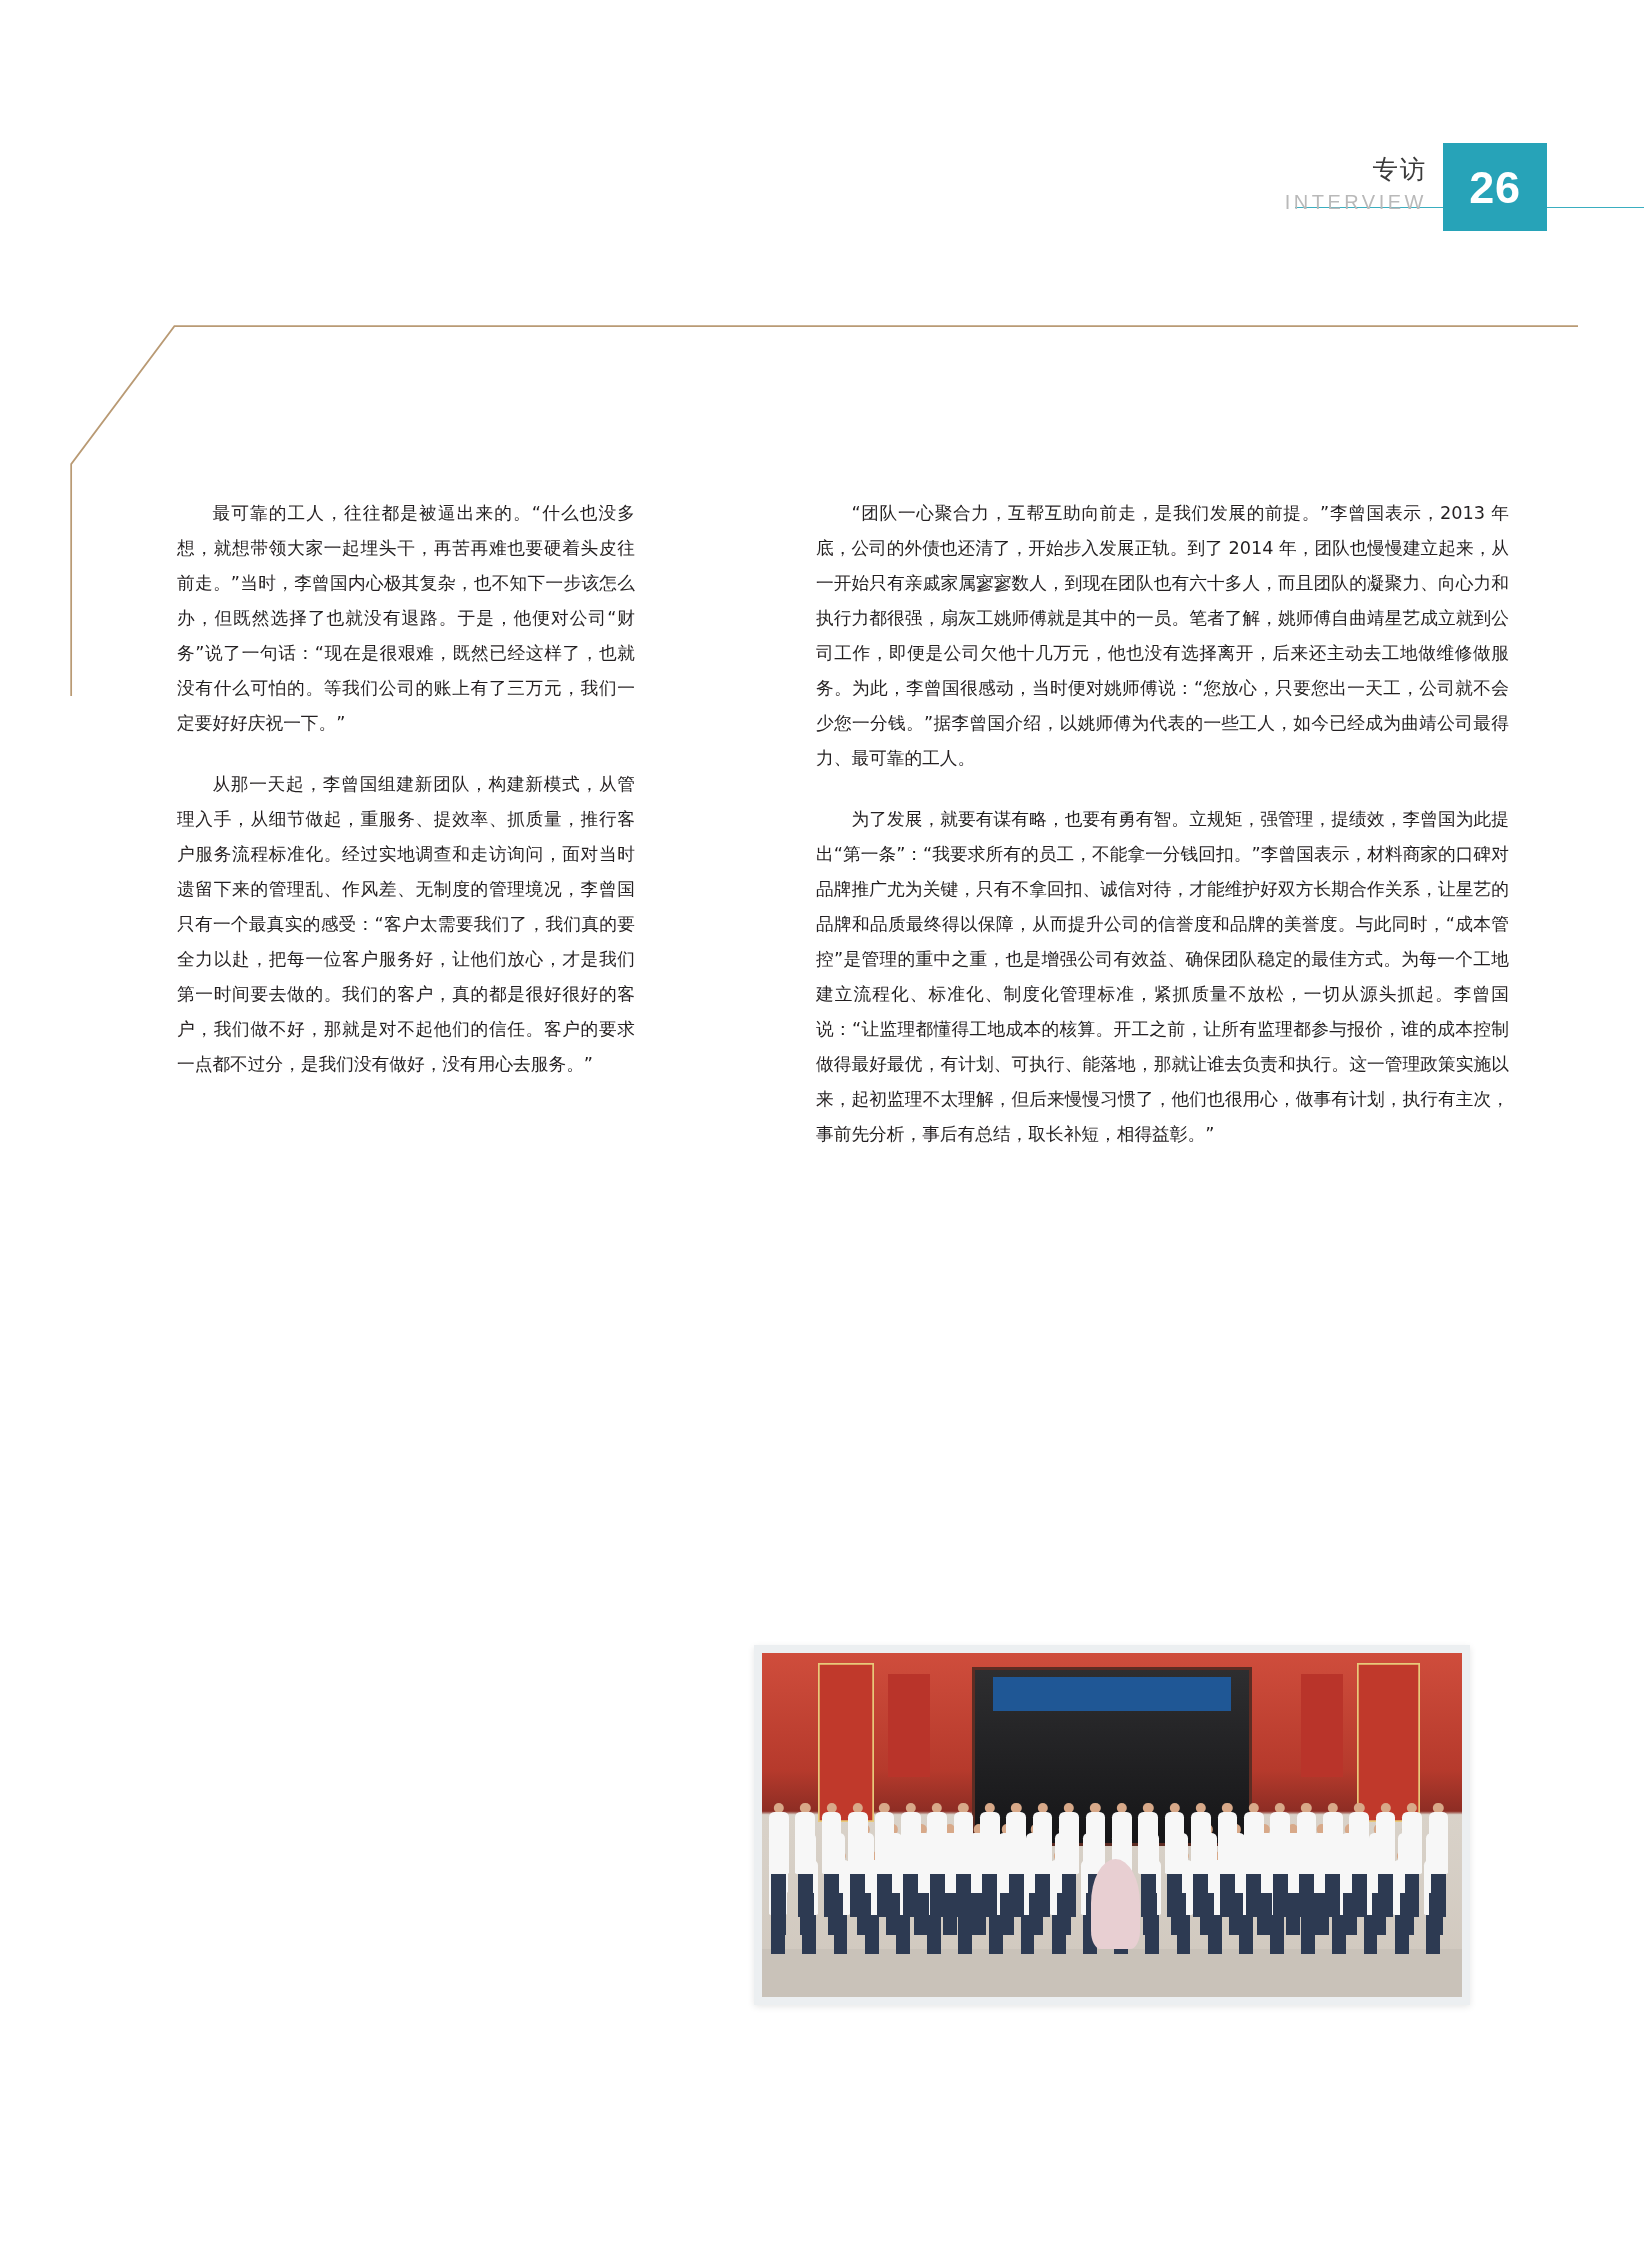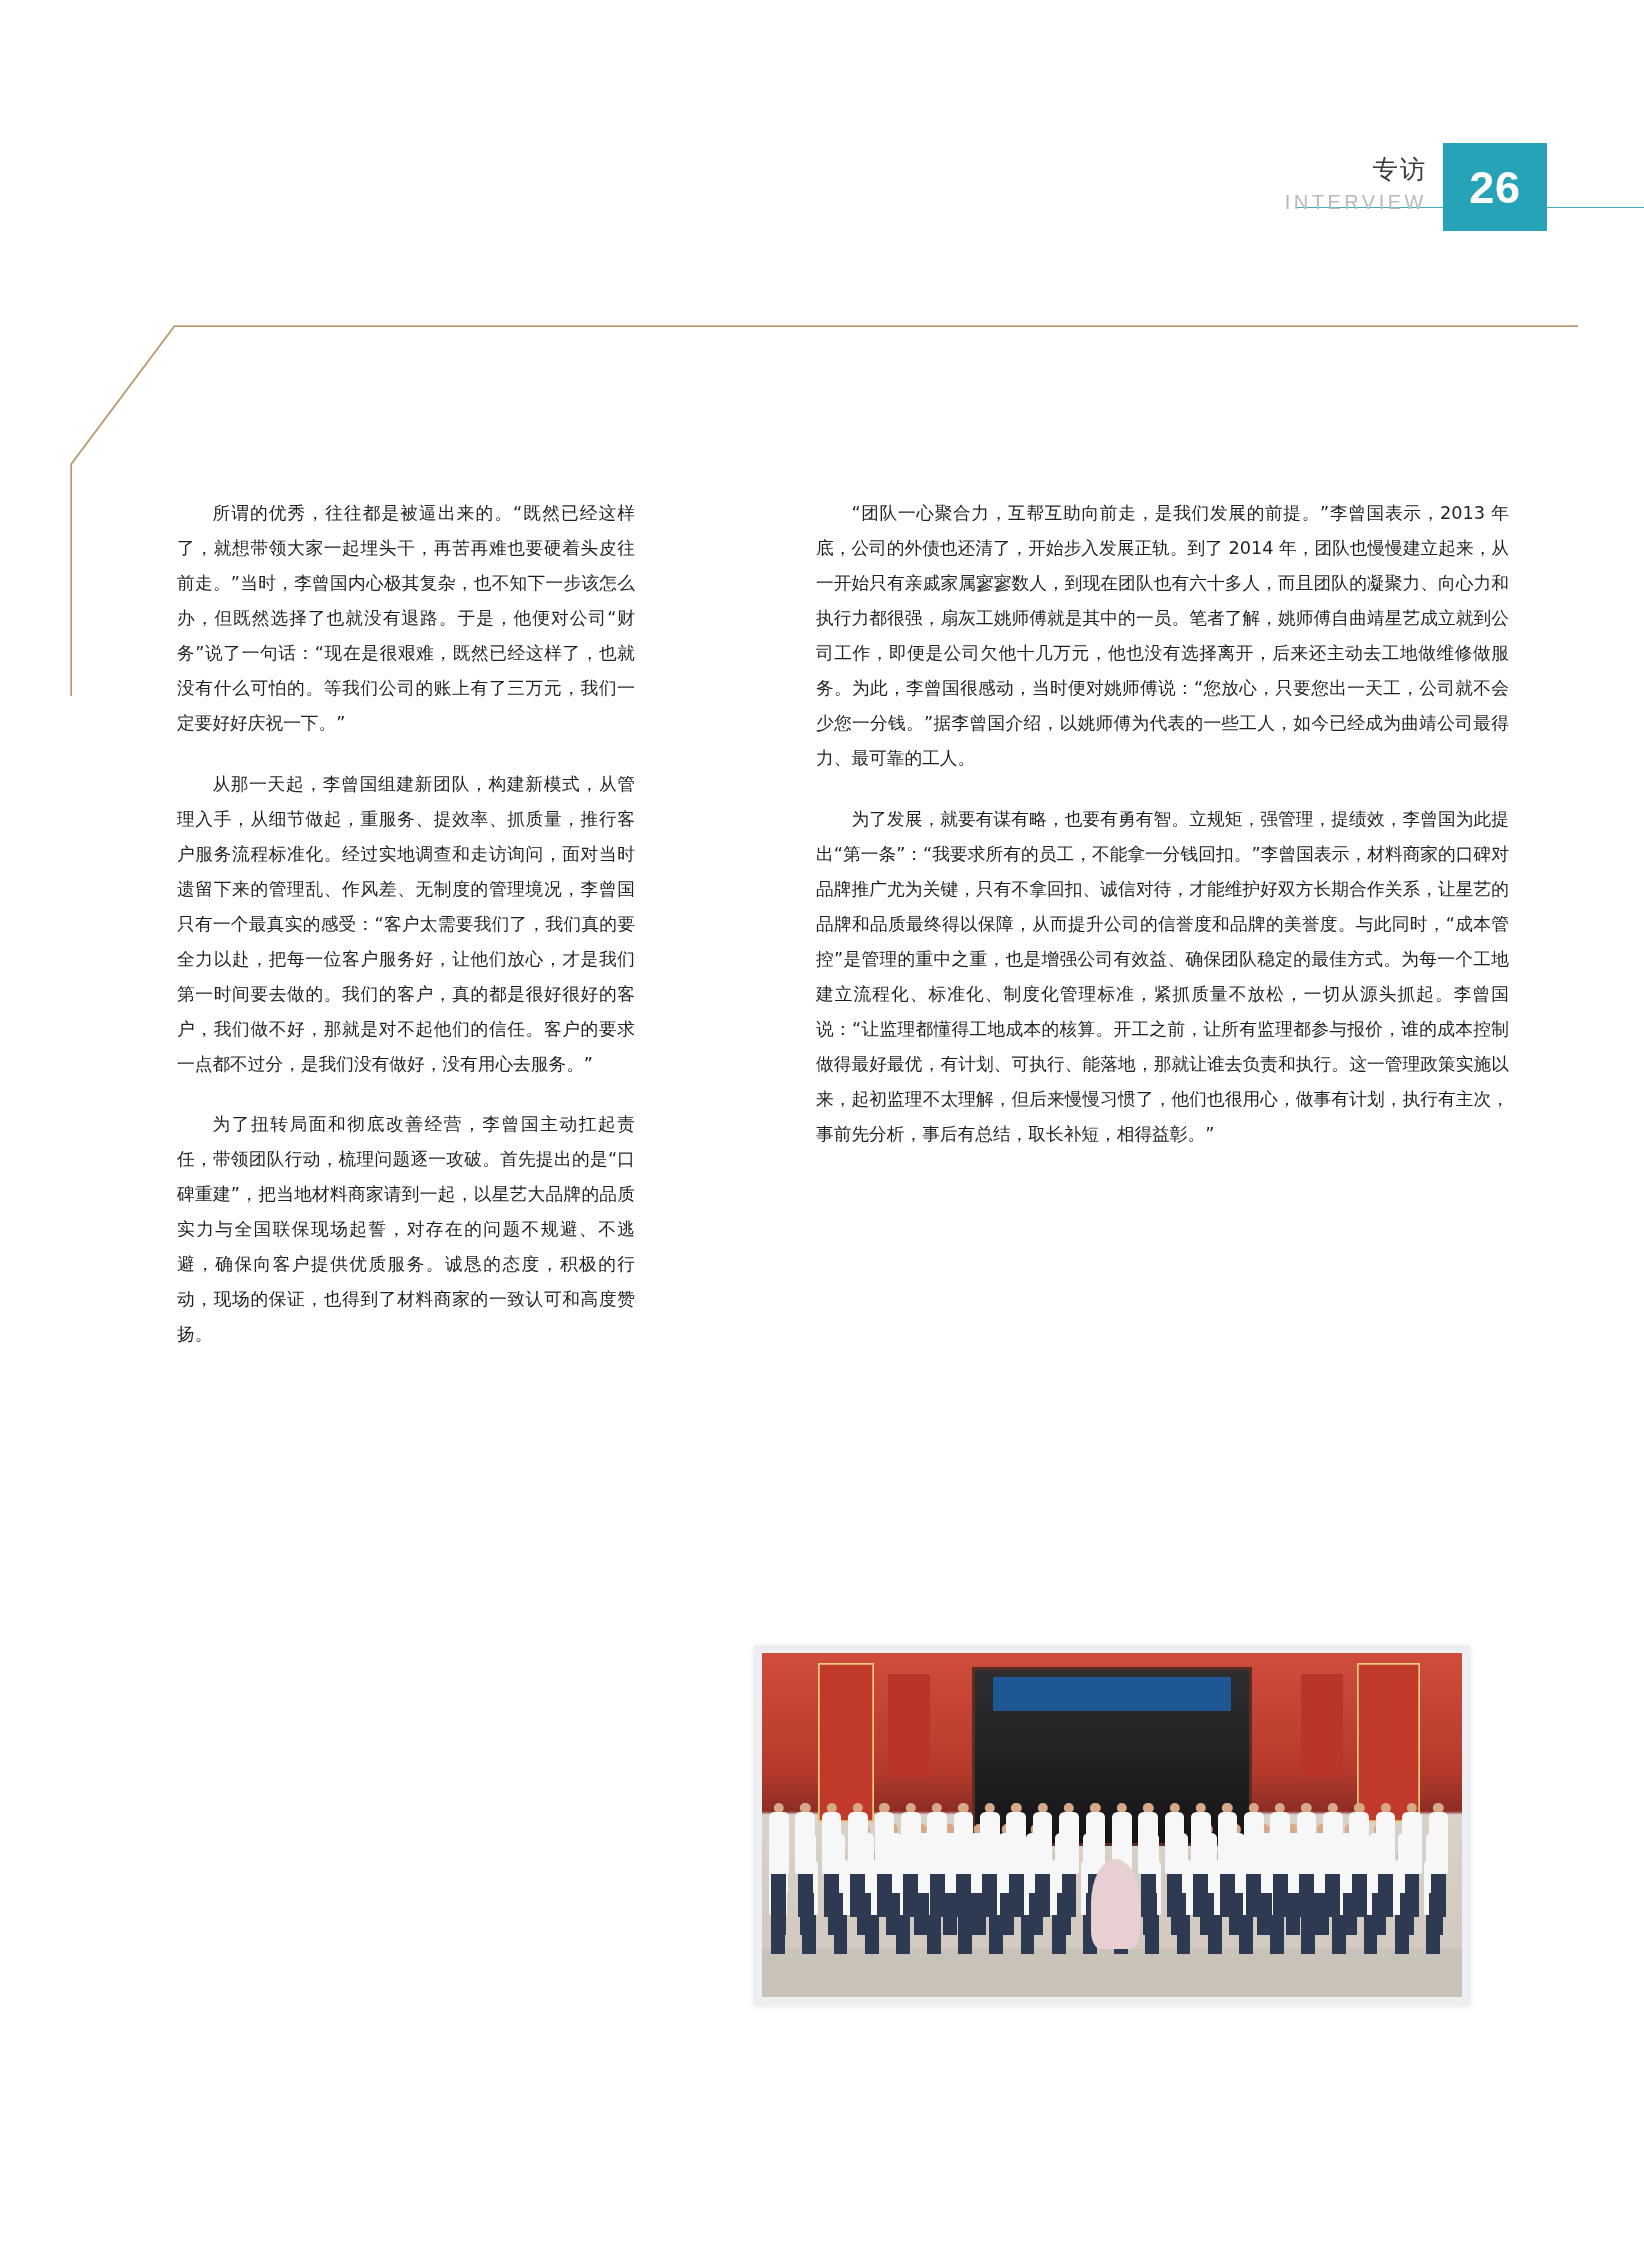--- a/index.html
+++ b/index.html
@@ -185,23 +185,22 @@
   <div class="header-block">
     <span>26</span>
   </div>
 </div>
 
 <svg class="corner" viewBox="0 0 2600 640" preserveAspectRatio="none">
   <path d="M2600 2 L180 2 L2 240 L2 640" fill="none" stroke="#b99a74" stroke-width="3"></path>
 </svg>
 
 <div class="col col-left">
-  <p>所谓的优秀，往往都是被逼出来的。“既然已经这样了，就想带领大家一起埋头干，再苦再难也要硬着头皮往前走。”当时，李曾国内心极其复杂，也不知下一步该怎么办，但既然选择了也就没有退路。于是，他便对公司“财务”说了一句话：“现在是很艰难，既然已经这样了，也就没有什么可怕的。等我们公司的账上有了三万元，我们一定要好好庆祝一下。”</p>
+  <p>最可靠的工人，往往都是被逼出来的。“什么也没多想，就想带领大家一起埋头干，再苦再难也要硬着头皮往前走。”当时，李曾国内心极其复杂，也不知下一步该怎么办，但既然选择了也就没有退路。于是，他便对公司“财务”说了一句话：“现在是很艰难，既然已经这样了，也就没有什么可怕的。等我们公司的账上有了三万元，我们一定要好好庆祝一下。”</p>
   <p>从那一天起，李曾国组建新团队，构建新模式，从管理入手，从细节做起，重服务、提效率、抓质量，推行客户服务流程标准化。经过实地调查和走访询问，面对当时遗留下来的管理乱、作风差、无制度的管理境况，李曾国只有一个最真实的感受：“客户太需要我们了，我们真的要全力以赴，把每一位客户服务好，让他们放心，才是我们第一时间要去做的。我们的客户，真的都是很好很好的客户，我们做不好，那就是对不起他们的信任。客户的要求一点都不过分，是我们没有做好，没有用心去服务。”</p>
-  <p>为了扭转局面和彻底改善经营，李曾国主动扛起责任，带领团队行动，梳理问题逐一攻破。首先提出的是“口碑重建”，把当地材料商家请到一起，以星艺大品牌的品质实力与全国联保现场起誓，对存在的问题不规避、不逃避，确保向客户提供优质服务。诚恳的态度，积极的行动，现场的保证，也得到了材料商家的一致认可和高度赞扬。</p>
 </div>
 
 <div class="col col-right">
   <p>“团队一心聚合力，互帮互助向前走，是我们发展的前提。”李曾国表示，2013 年底，公司的外债也还清了，开始步入发展正轨。到了 2014 年，团队也慢慢建立起来，从一开始只有亲戚家属寥寥数人，到现在团队也有六十多人，而且团队的凝聚力、向心力和执行力都很强，扇灰工姚师傅就是其中的一员。笔者了解，姚师傅自曲靖星艺成立就到公司工作，即便是公司欠他十几万元，他也没有选择离开，后来还主动去工地做维修做服务。为此，李曾国很感动，当时便对姚师傅说：“您放心，只要您出一天工，公司就不会少您一分钱。”据李曾国介绍，以姚师傅为代表的一些工人，如今已经成为曲靖公司最得力、最可靠的工人。</p>
   <p>为了发展，就要有谋有略，也要有勇有智。立规矩，强管理，提绩效，李曾国为此提出“第一条”：“我要求所有的员工，不能拿一分钱回扣。”李曾国表示，材料商家的口碑对品牌推广尤为关键，只有不拿回扣、诚信对待，才能维护好双方长期合作关系，让星艺的品牌和品质最终得以保障，从而提升公司的信誉度和品牌的美誉度。与此同时，“成本管控”是管理的重中之重，也是增强公司有效益、确保团队稳定的最佳方式。为每一个工地建立流程化、标准化、制度化管理标准，紧抓质量不放松，一切从源头抓起。李曾国说：“让监理都懂得工地成本的核算。开工之前，让所有监理都参与报价，谁的成本控制做得最好最优，有计划、可执行、能落地，那就让谁去负责和执行。这一管理政策实施以来，起初监理不太理解，但后来慢慢习惯了，他们也很用心，做事有计划，执行有主次，事前先分析，事后有总结，取长补短，相得益彰。”</p>
 </div>
 
 <div class="photo-wrap">
   <div class="photo">
     <div class="ph-banner-l"></div>

